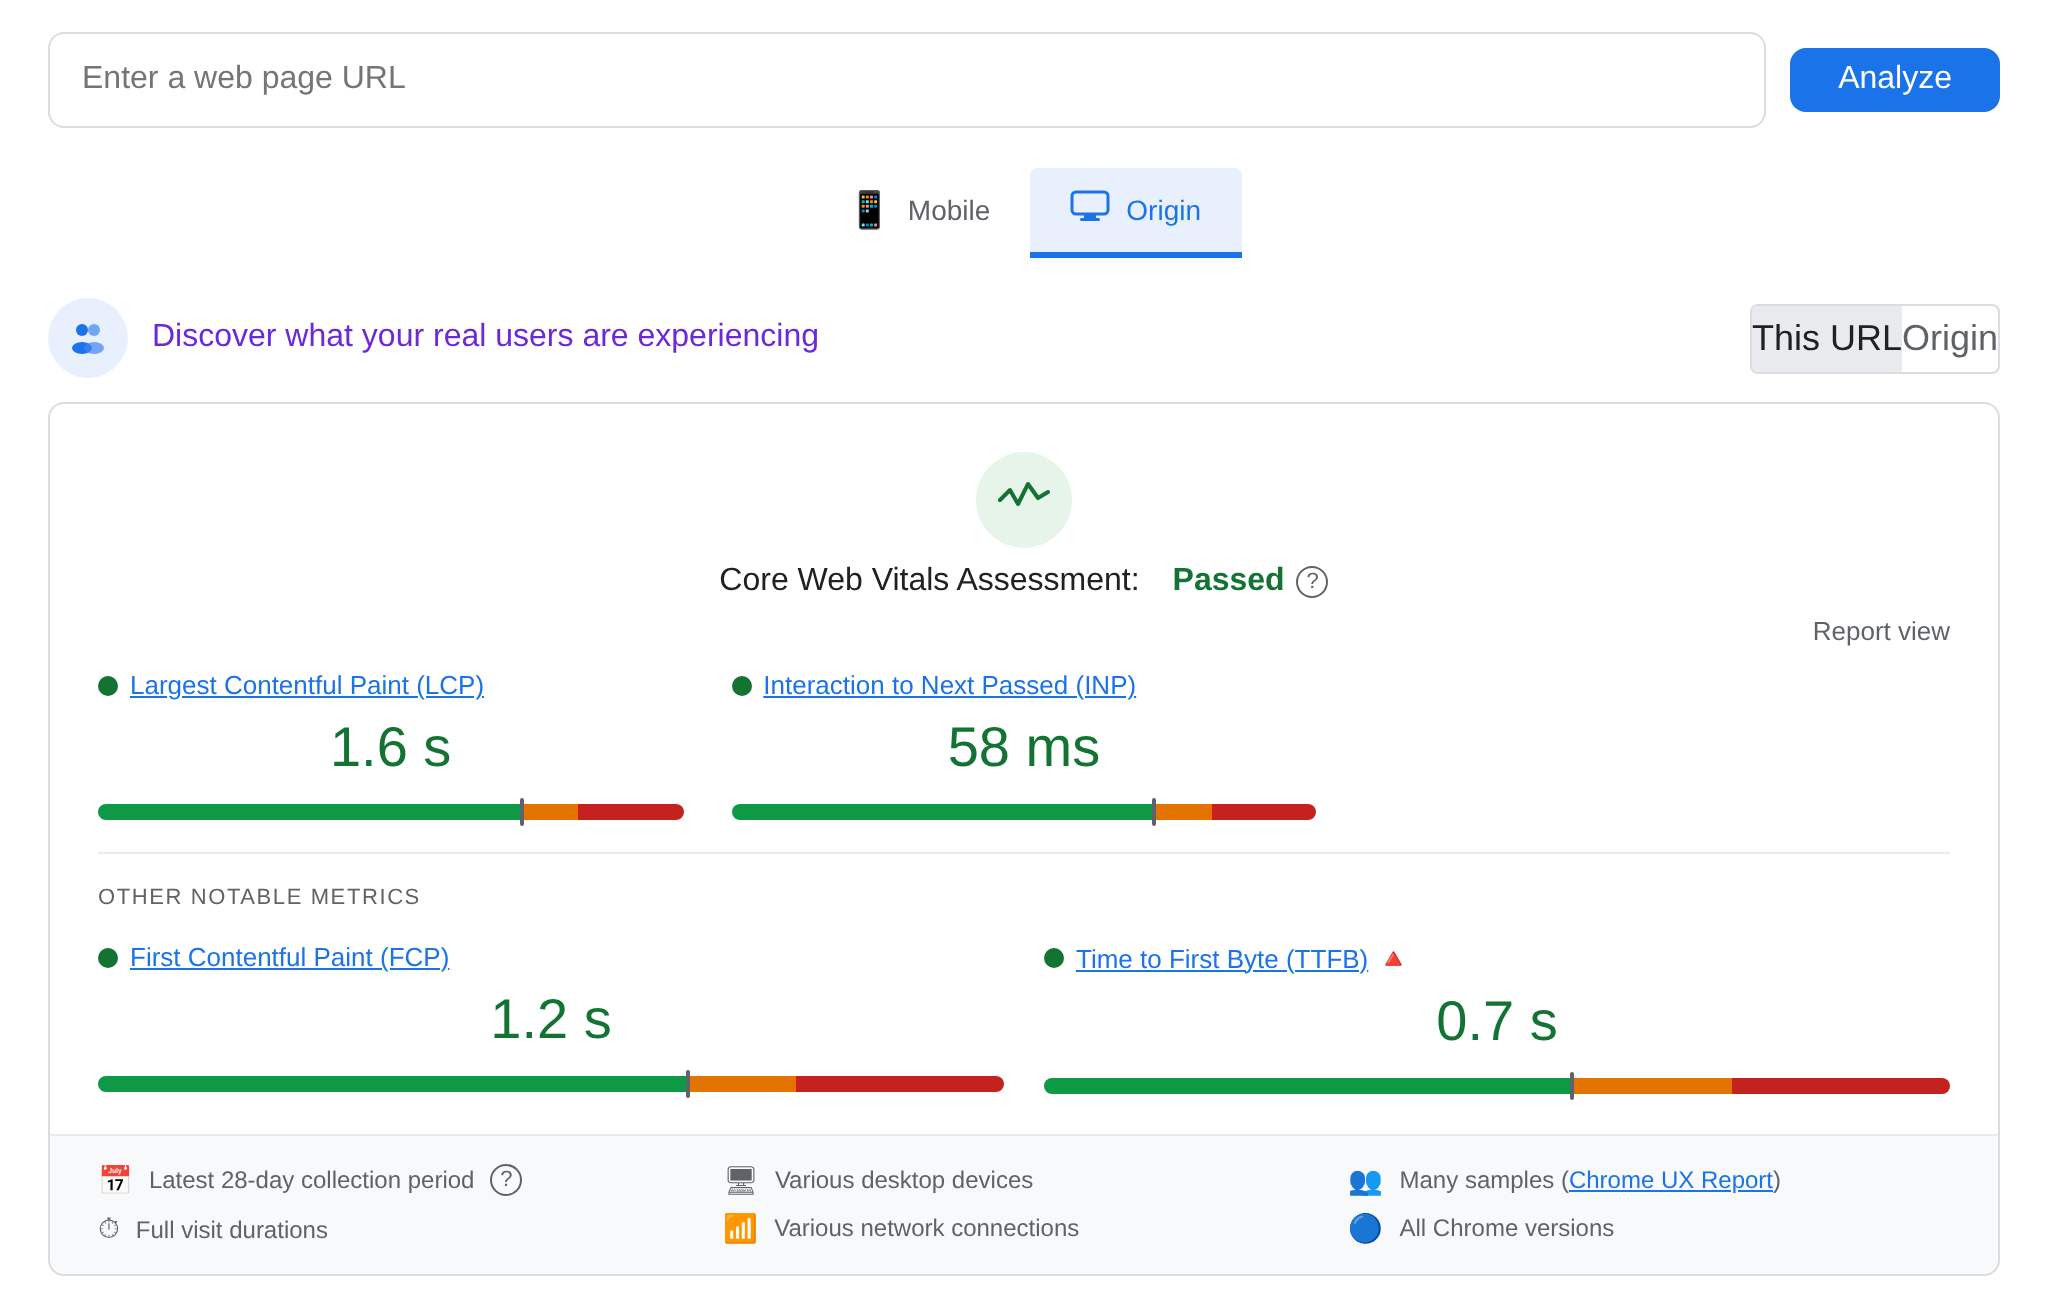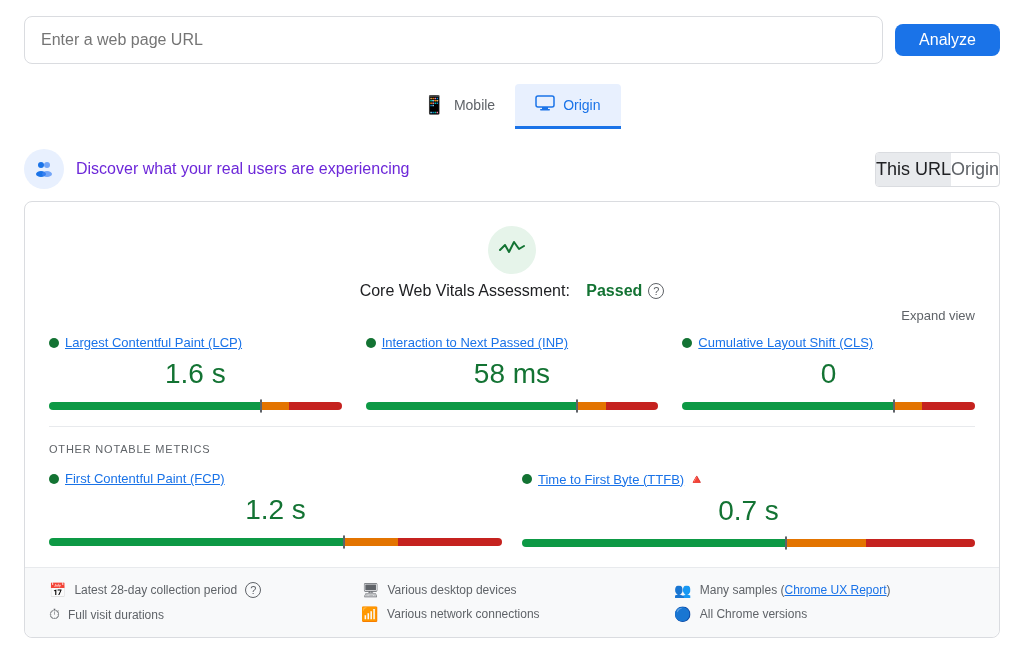--- a/index.html
+++ b/index.html
@@ -367,21 +367,21 @@
           <polyline points="2,14 7,9 11,16 16,6 21,13 26,10" stroke="#137333" stroke-width="2" fill="none" stroke-linecap="round" stroke-linejoin="round"></polyline>
         </svg>
       </div>
       <div class="cwv-title">
         <span>Core Web Vitals Assessment:</span>&nbsp;<span class="cwv-passed">Passed</span>
         <span class="info-icon">?</span>
       </div>
     </div>
 
     <div class="expand-row">
-      <a class="expand-link">Expand view</a>
+      <a class="expand-link">Report view</a>
     </div>
 
     <div class="metrics-grid" id="metrics-grid-3">
         <div class="metric-item">
           <div class="metric-label-row">
             <span class="green-dot"></span>
             <div class="metric-label-with-flag">
               <a class="metric-label">Largest Contentful Paint (LCP)</a>
             </div>
           </div>
@@ -405,37 +405,20 @@
           <div class="metric-value">58 ms</div>
           <div class="progress-bar-container">
             <div class="progress-bar-track">
               <div class="bar-green" style="width: 72%;"></div>
               <div class="bar-orange" style="width: 10%;"></div>
               <div class="bar-red" style="width: 18%;"></div>
             </div>
             <div class="bar-marker" style="left: 72%;"></div>
           </div>
         </div>
-        <div class="metric-item">
-          <div class="metric-label-row">
-            <span class="green-dot"></span>
-            <div class="metric-label-with-flag">
-              <a class="metric-label">Cumulative Layout Shift (CLS)</a>
-            </div>
-          </div>
-          <div class="metric-value">0</div>
-          <div class="progress-bar-container">
-            <div class="progress-bar-track">
-              <div class="bar-green" style="width: 72%;"></div>
-              <div class="bar-orange" style="width: 10%;"></div>
-              <div class="bar-red" style="width: 18%;"></div>
-            </div>
-            <div class="bar-marker" style="left: 72%;"></div>
-          </div>
-        </div>
       </div>
 
     <hr class="section-divider">
 
     <div class="other-metrics-label">OTHER NOTABLE METRICS</div>
 
     <div class="metrics-grid-2" id="metrics-grid-2">
         <div class="metric-item">
           <div class="metric-label-row">
             <span class="green-dot"></span>

